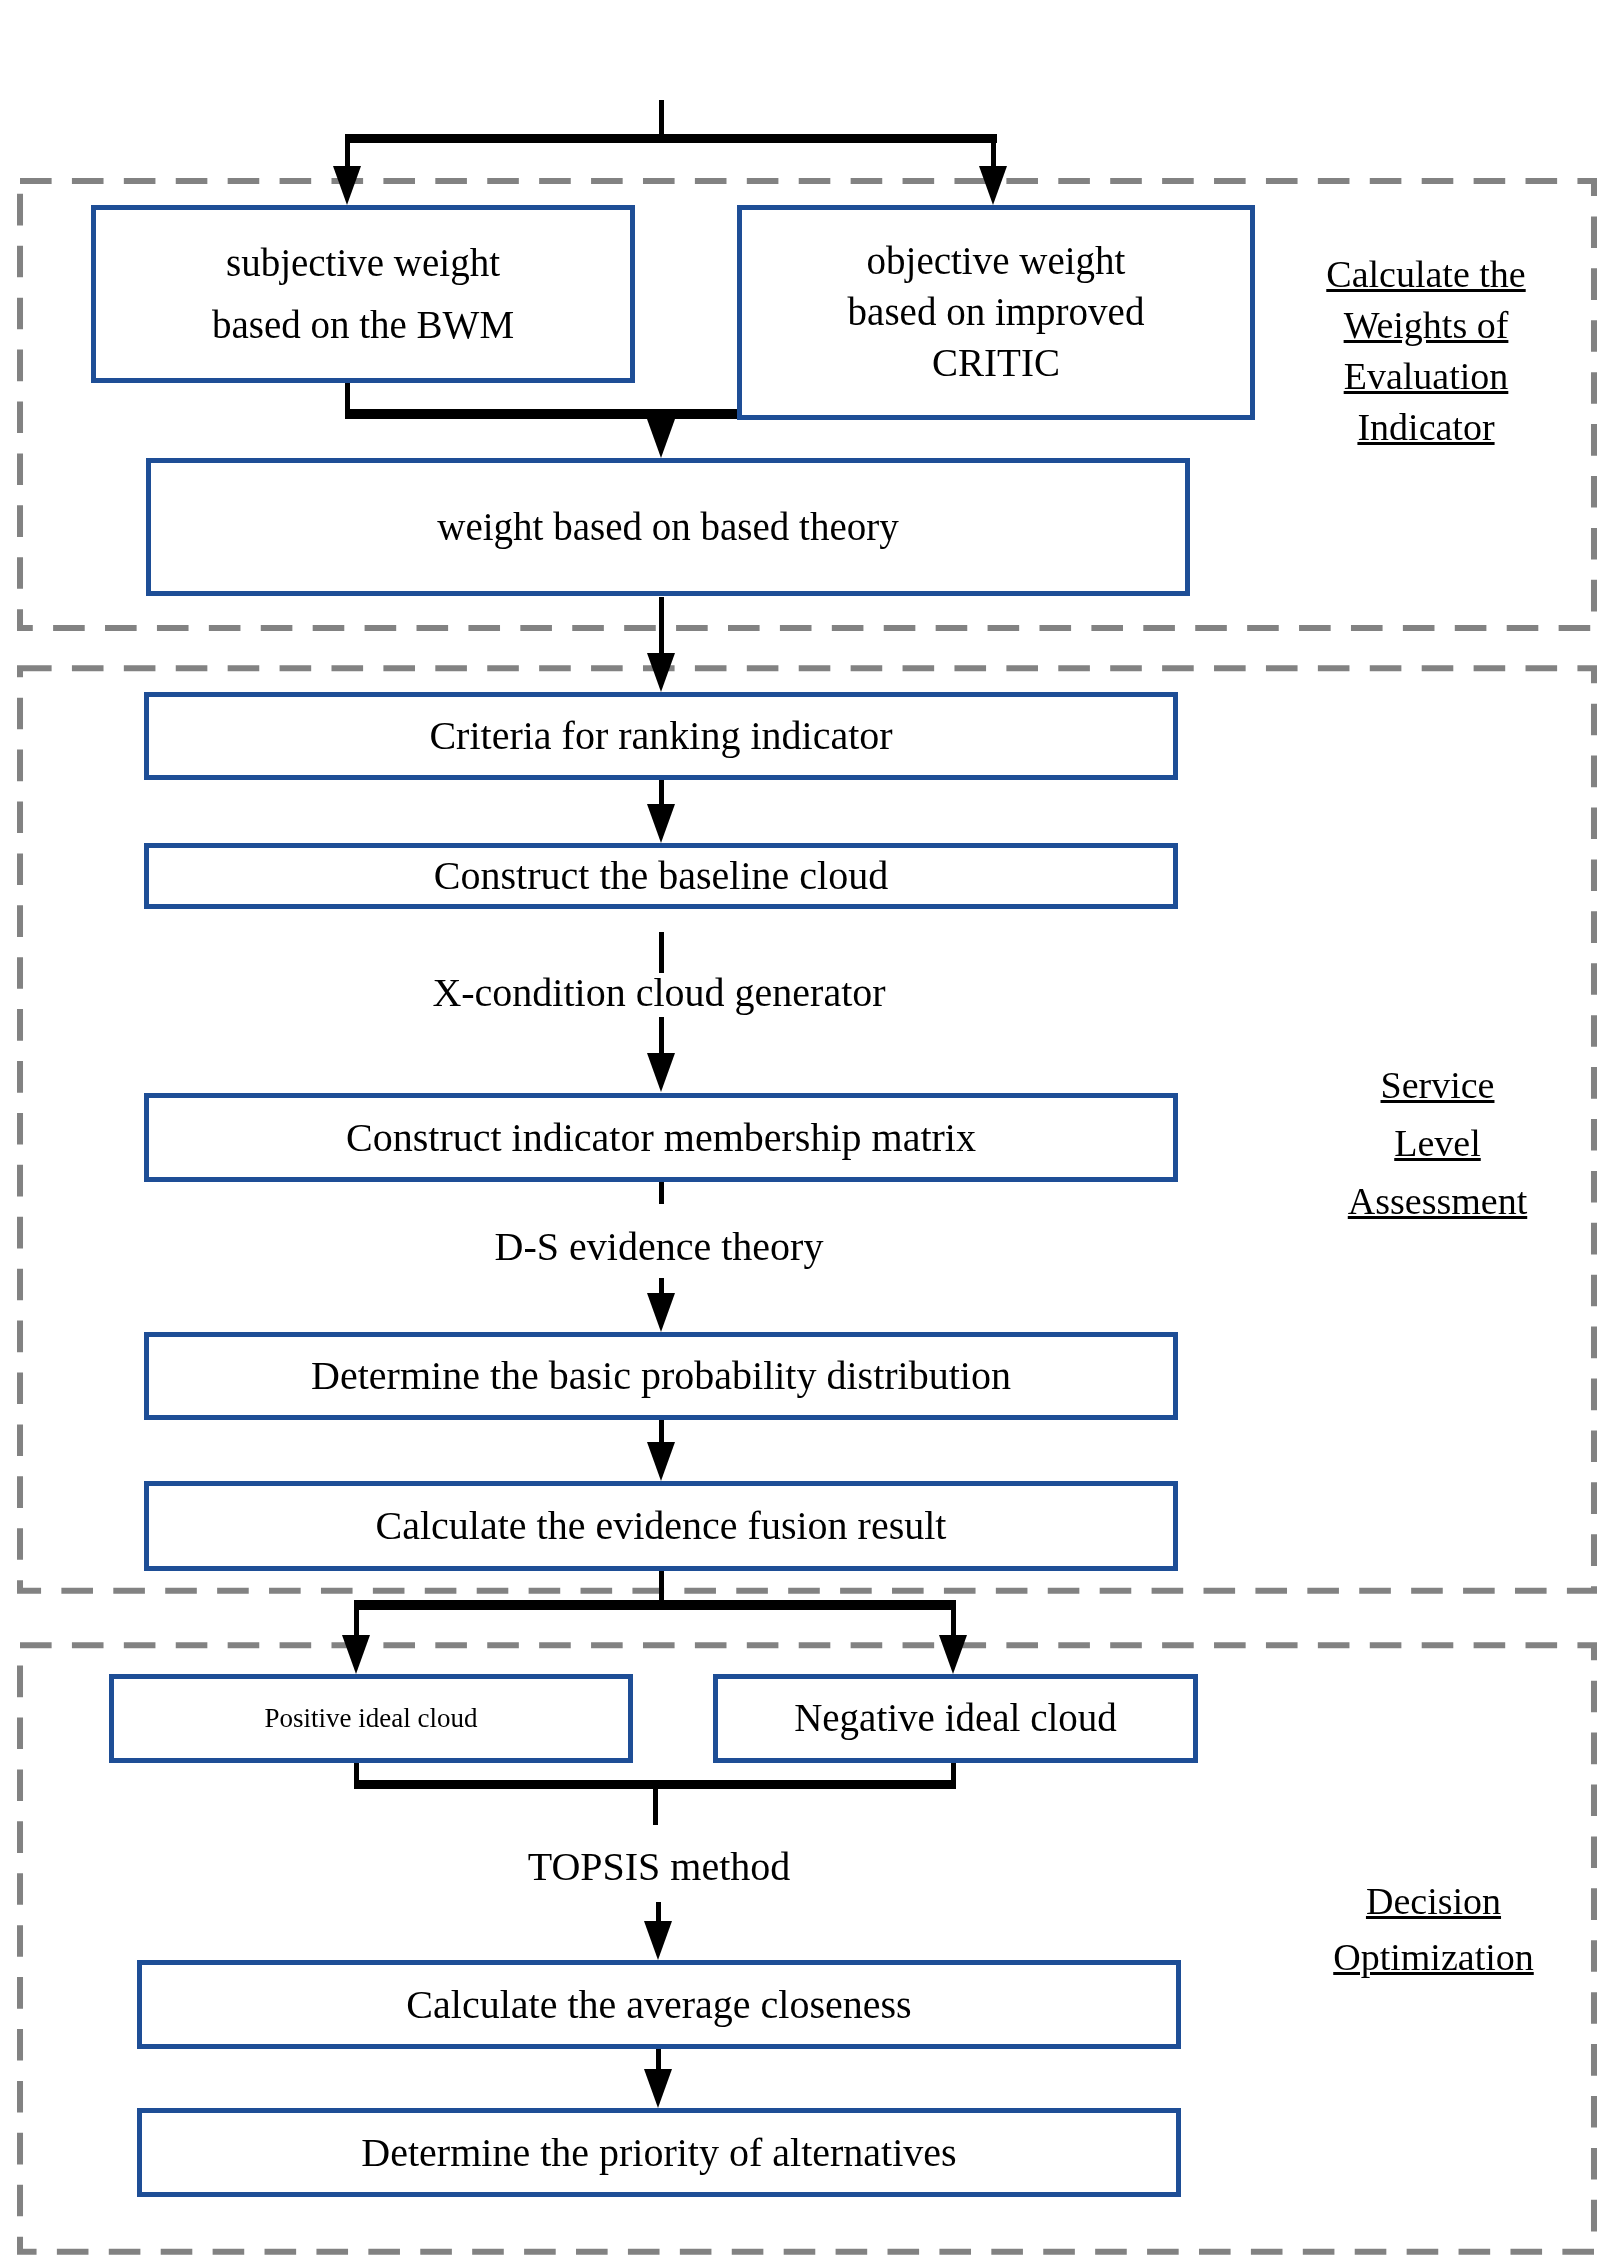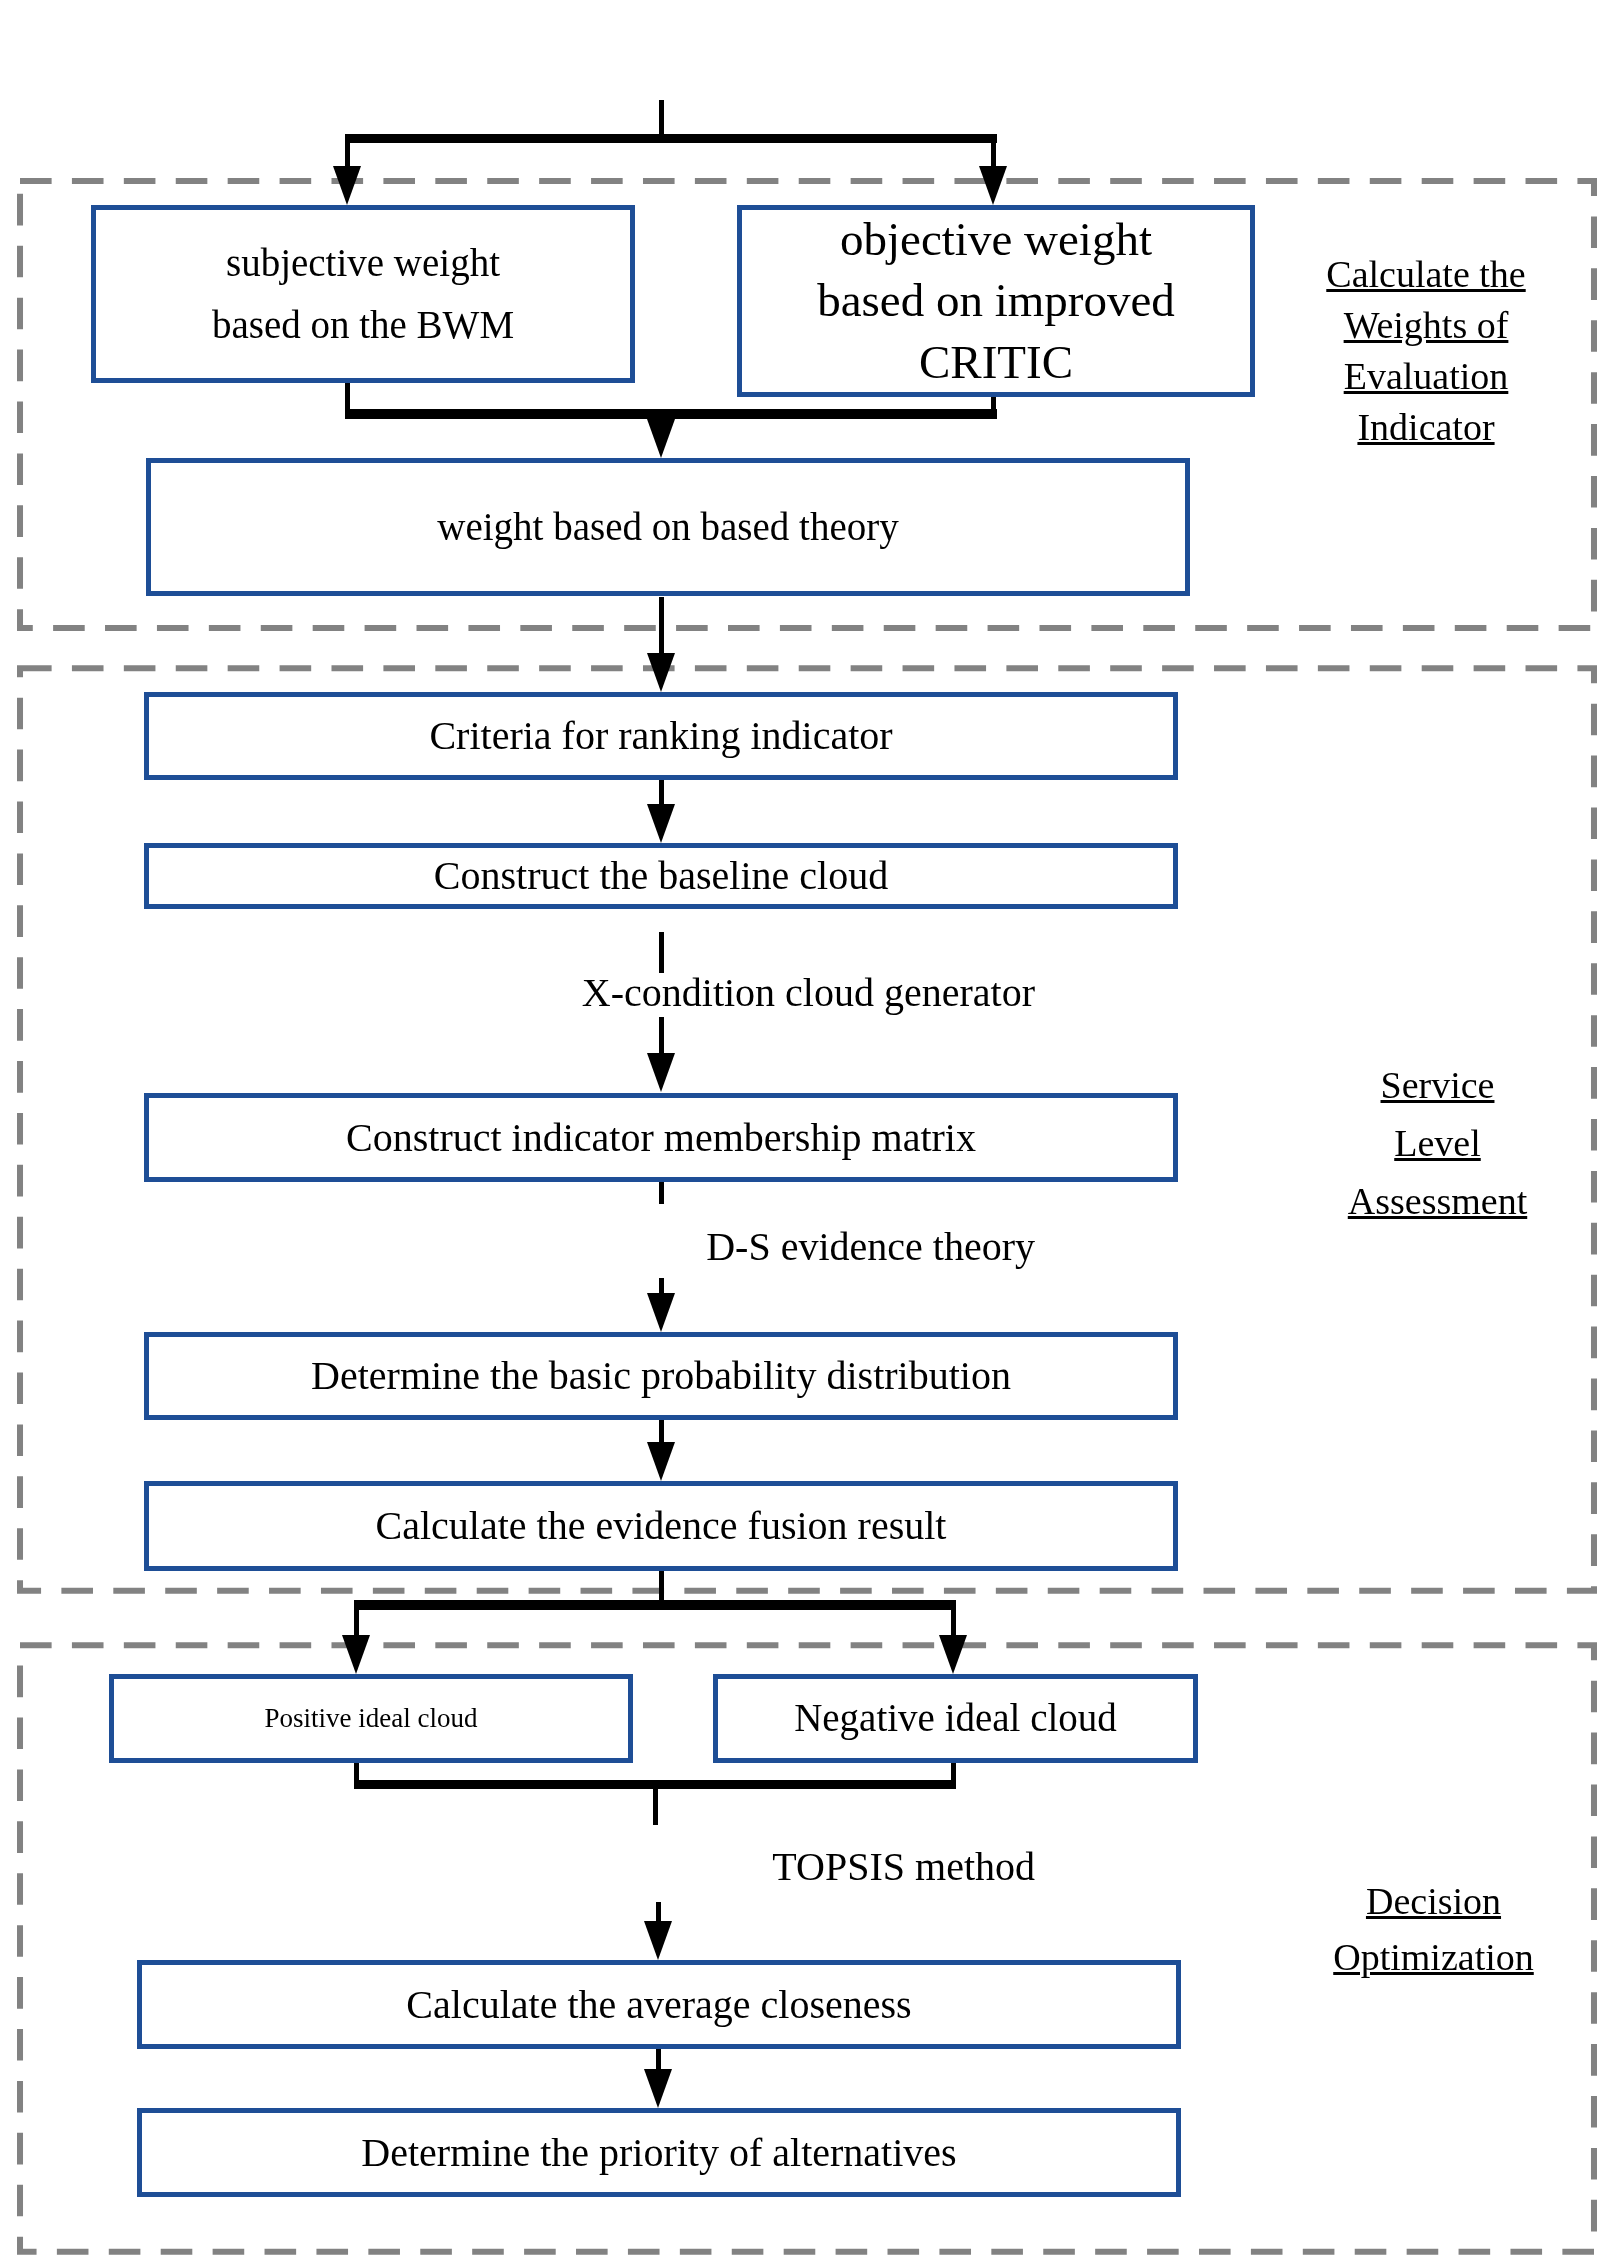--- a/index.html
+++ b/index.html
@@ -20,21 +20,21 @@
     display:flex;
     flex-direction:column;
     align-items:center;
     justify-content:center;
     text-align:center;
     line-height:1.25;
   }
   .node span{display:block;}
   .flabel{
     position:absolute;
-    text-align:right;
+    text-align:center;
     white-space:nowrap;
   }
   .slabel{
     position:absolute;
     text-align:center;
   }
   .slabel span{display:block;text-decoration:underline;}
   .ln{position:absolute;background:#000000;}
   .ah{
     position:absolute;width:0;height:0;
@@ -106,21 +106,21 @@
 
   <div class="ln" style="left:656px;top:2049px;width:5.3px;height:23px"></div>
   <div class="ah" style="left:644px;top:2069px"></div>
 
 
   <div class="node" style="left:91px;top:205px;width:544px;height:178px;font-size:39px;line-height:1.58">
     <span>subjective weight</span>
     <span>based on the BWM</span>
   </div>
 
-  <div class="node" style="left:737px;top:205px;width:518px;height:192px;font-size:47px;line-height:1.3">
+  <div class="node" style="left:737px;top:205px;width:518px;height:215px;font-size:39px;line-height:1.3">
     <span>objective weight</span>
     <span>based on improved</span>
     <span>CRITIC</span>
   </div>
 
   <div class="node" style="left:146px;top:458px;width:1044px;height:138px;font-size:39px;line-height:1.44">
     <span>weight based on based theory</span>
   </div>
 
   <div class="node" style="left:144px;top:692px;width:1034px;height:88px;font-size:40px">

